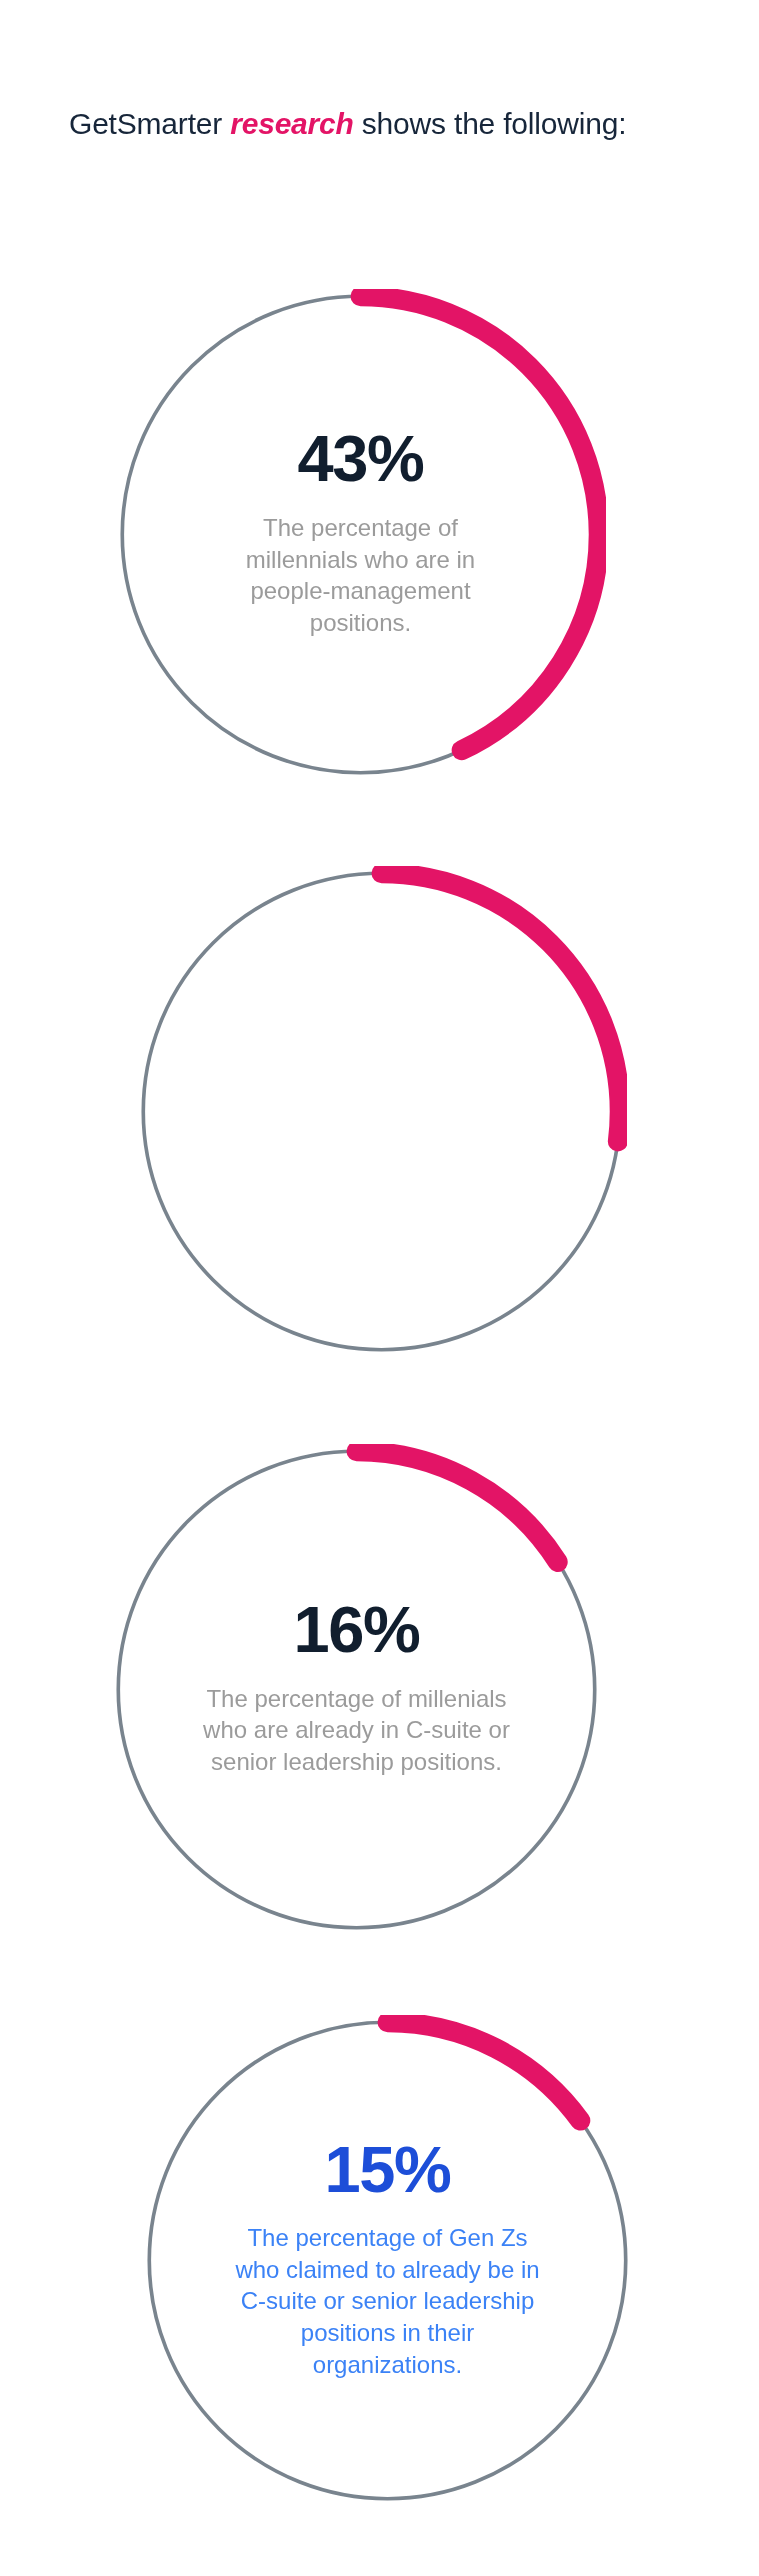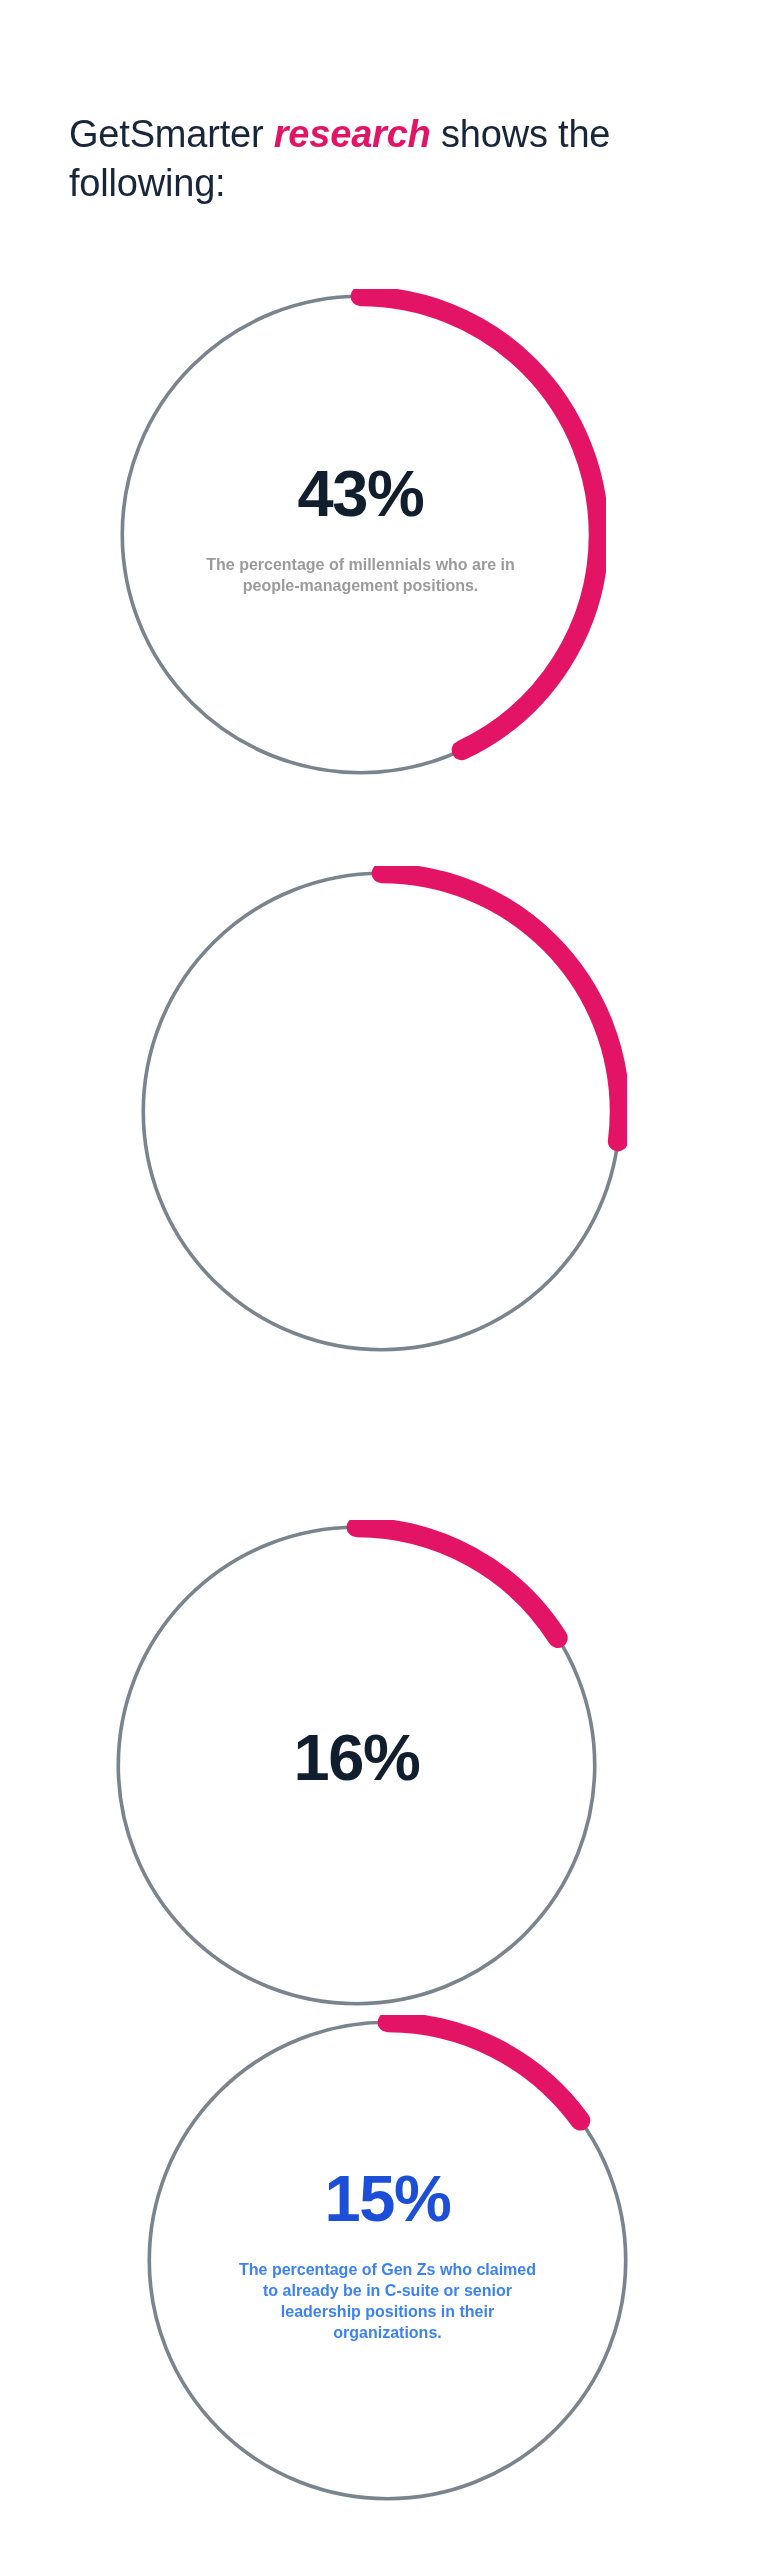--- a/index.html
+++ b/index.html
@@ -15,21 +15,21 @@
     font-family: "Liberation Sans", "DejaVu Sans", sans-serif;
     -webkit-font-smoothing: antialiased;
   }
 
   
   .header {
     position: absolute;
     left: 69px;
     top: 85px;
     width: 636px;
-    font-size: 38px;
+    font-size: 30px;
     line-height: 1.28;
     color: #17263A;
     font-weight: 400;
     letter-spacing: -0.2px;
   }
   .header .accent {
     color: #E31466;
     font-weight: 700;
     font-style: italic;
   }
@@ -70,33 +70,33 @@
   }
   .ring-value {
     font-size: 65px;
     font-weight: 700;
     color: #111E2E;
     letter-spacing: -1.4px;
     line-height: 1;
     margin: 0 0 16.4px 0;
   }
   .ring-caption {
-    font-size: 16px;
+    font-size: 24px;
     line-height: 1.32;
     color: #9B9B9B;
-    font-weight: 700;
+    font-weight: 400;
     max-width: 309px;
-    margin: 12px;
+    margin: 4px;
   }
   .ring-caption.wide { max-width: 346px; }
 
   
   #card-0 { left: 115px; top: 289px;  }
   #card-1 { left: 136px; top: 866px;  }
-  #card-2 { left: 111px; top: 1520px; }
+  #card-2 { left: 111px; top: 1444px; }
   #card-3 { left: 142px; top: 2015px; }
 </style>
 </head>
 <body>
 
 <h1 class="header" style="color: rgb(23, 38, 58);"><span>GetSmarter </span><span class="accent" style="color: rgb(227, 20, 102);">research</span><span> shows the following:</span></h1>
 
 <div class="rings">
 
   <div class="ring-card" id="card-0">
@@ -117,20 +117,21 @@
     </svg>
   </div>
 
   <div class="ring-card" id="card-2">
     <svg class="gauge" viewBox="0 0 540 540">
       <circle class="ring-track" cx="270" cy="270" r="262" fill="none" stroke="#79848E" stroke-width="4"></circle>
       <circle class="ring-arc" cx="270" cy="270" r="262" fill="none" stroke="#E31466" stroke-width="22" stroke-linecap="round" transform="rotate(-90 270 270)" stroke-dasharray="263.3911280769683 1382.8034224040834" stroke-dashoffset="0"></circle>
     </svg>
     <div class="ring-inner">
       <div class="ring-value" style="color: rgb(17, 30, 46);">16%</div>
+      <div class="ring-caption wide" style="color: rgb(155, 155, 155);">The percentage of millenials who are already in C-suite or senior leadership positions.</div>
     </div>
   </div>
 
   <div class="ring-card" id="card-3">
     <svg class="gauge" viewBox="0 0 540 540">
       <circle class="ring-track" cx="270" cy="270" r="262" fill="none" stroke="#79848E" stroke-width="4"></circle>
       <circle class="ring-arc" cx="270" cy="270" r="262" fill="none" stroke="#E31466" stroke-width="22" stroke-linecap="round" transform="rotate(-90 270 270)" stroke-dasharray="246.92918257215774 1399.265367908894" stroke-dashoffset="0"></circle>
     </svg>
     <div class="ring-inner">
       <div class="ring-value" style="color: #1d4ed8;">15%</div>

